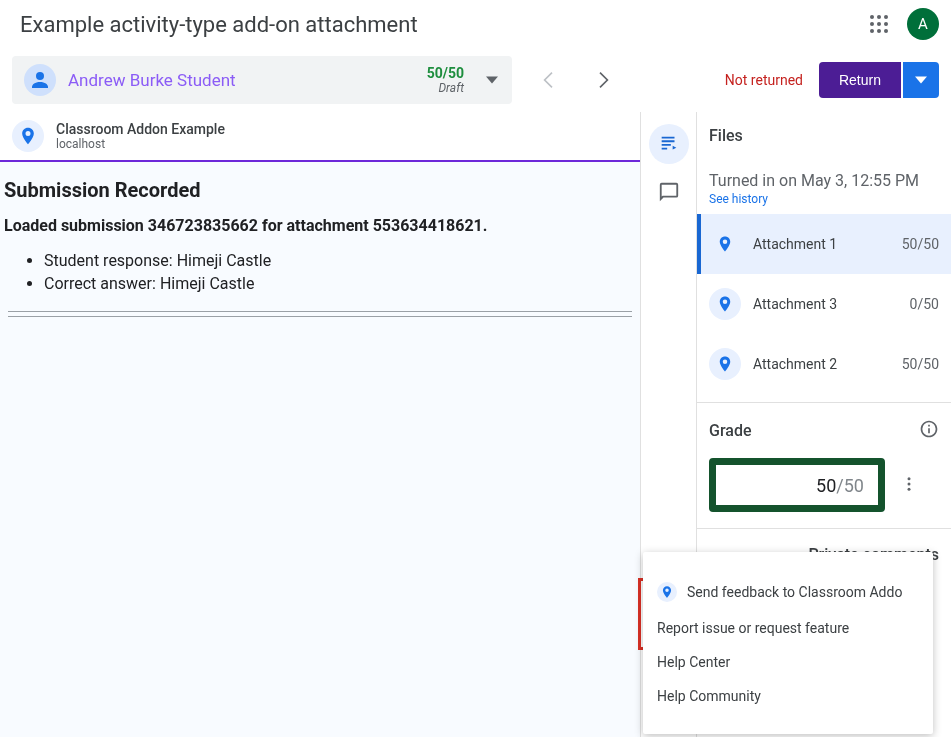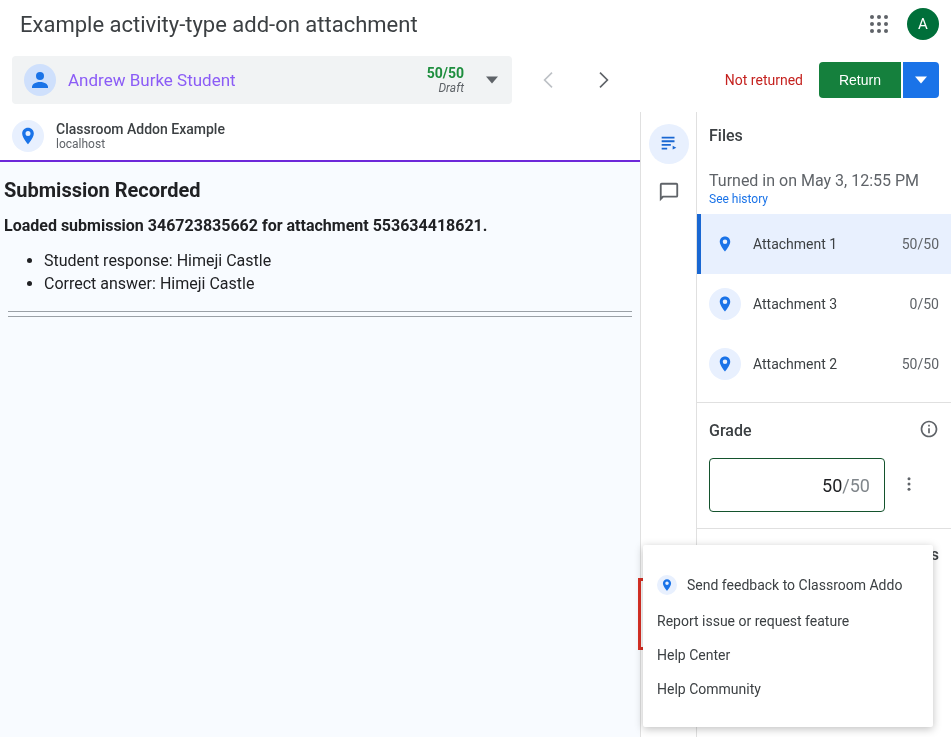--- a/index.html
+++ b/index.html
@@ -23,21 +23,21 @@
 .grade-score { color:#1e8e3e; font-weight:700; font-size:14px; }
 .grade-draft { color:#5f6368; font-style:italic; font-size:12px; }
 .chip-drop { width:24px;height:24px; display:flex;align-items:center;justify-content:center; cursor:pointer; }
 
 .nav-arrows { display:flex; margin-left:24px; gap:32px; align-items:center;}
 .nav-arrow { color:#5f6368; cursor:pointer; width:24px; height:24px; display:flex;align-items:center;justify-content:center;}
 .nav-arrow.disabled { color:#bdc1c6; }
 
 .spacer { flex:1; }
 .not-returned { color:#c5221f; font-size:14px; margin-right:16px; }
-.return-btn { background:#15803d; color:#fff; border:none; height:36px; padding:0 20px; font-size:14px; border-radius:4px 0 0 4px; cursor:pointer; font-weight:500;}
+.return-btn { background:#4c1d95; color:#fff; border:none; height:36px; padding:0 20px; font-size:14px; border-radius:4px 0 0 4px; cursor:pointer; font-weight:500;}
 .return-drop { background:#1a73e8; color:#fff; border:none; height:36px; width:36px; border-radius:0 4px 4px 0; cursor:pointer; margin-left:2px; display:flex; align-items:center;justify-content:center;}
 
 
 .addon-bar { display:flex; align-items:center; padding:8px 12px; border-bottom:2px solid #6d28d9;}
 .addon-icon { width:32px;height:32px;border-radius:50%; background:#e8f0fe; display:flex;align-items:center;justify-content:center; margin-right:12px;}
 .addon-icon svg { width:20px;height:20px;}
 .addon-title { font-size:14px; font-weight:500; color:#3c4043; }
 .addon-sub { font-size:12px; color:#5f6368; }
 
 
@@ -70,29 +70,29 @@
 .att-row.selected::before { content:''; position:absolute; left:0; top:0; bottom:0; width:4px; background:#1967d2; }
 .att-icn { width:32px;height:32px;border-radius:50%; background:#e8f0fe; display:flex;align-items:center;justify-content:center; margin-right:12px;}
 .att-name { flex:1; font-size:14px; color:#3c4043; }
 .att-score { font-size:14px; color:#5f6368; }
 
 .grade-sec { padding:16px 12px; border-top:1px solid #e0e0e0; margin-top:8px;}
 .grade-head { display:flex; align-items:center; margin-bottom:16px;}
 .grade-head .sec-title { flex:1; margin:0;}
 .info-icn { color:#5f6368; cursor:pointer;}
 .grade-row { display:flex; align-items:center; gap:12px;}
-.grade-box { border:1px solid #14532d; border-radius:4px; height:54px; width:176px; display:flex; align-items:center; justify-content:flex-end; padding:0 14px; font-size:18px;}
+.grade-box { border:7px solid #14532d; border-radius:4px; height:54px; width:176px; display:flex; align-items:center; justify-content:flex-end; padding:0 14px; font-size:18px;}
 .grade-box .cur { color:#202124; }
 .grade-box .max { color:#80868b; }
 .more-icn { cursor:pointer; color:#5f6368; width:24px; text-align:center;}
 
 .priv-sec { padding:16px 12px; border-top:1px solid #e0e0e0;text-align:right;}
 
 
-.popup { position:absolute; right:18px; bottom:10px; width:290px; background:#fff; box-shadow:0 2px 8px rgba(0,0,0,0.25); border-radius:2px; padding:21px 0;}
+.popup { position:absolute; right:18px; bottom:3px; width:290px; background:#fff; box-shadow:0 2px 8px rgba(0,0,0,0.25); border-radius:2px; padding:21px 0;}
 .popup-item { padding:9px 14px; font-size:14px; color:#3c4043; cursor:pointer; display:flex; align-items:center;}
 .pop-icn { width:20px;height:20px; margin-right:10px; border-radius:50%; background:#e8f0fe; display:flex;align-items:center;justify-content:center; flex:0 0 20px;}
 .highlight { position:absolute; border:3px solid #d93025; pointer-events:none;}
 
 .pin-svg { fill:#1a73e8;}
 </style>
 </head>
 <body>
 
 <div class="top-header">

